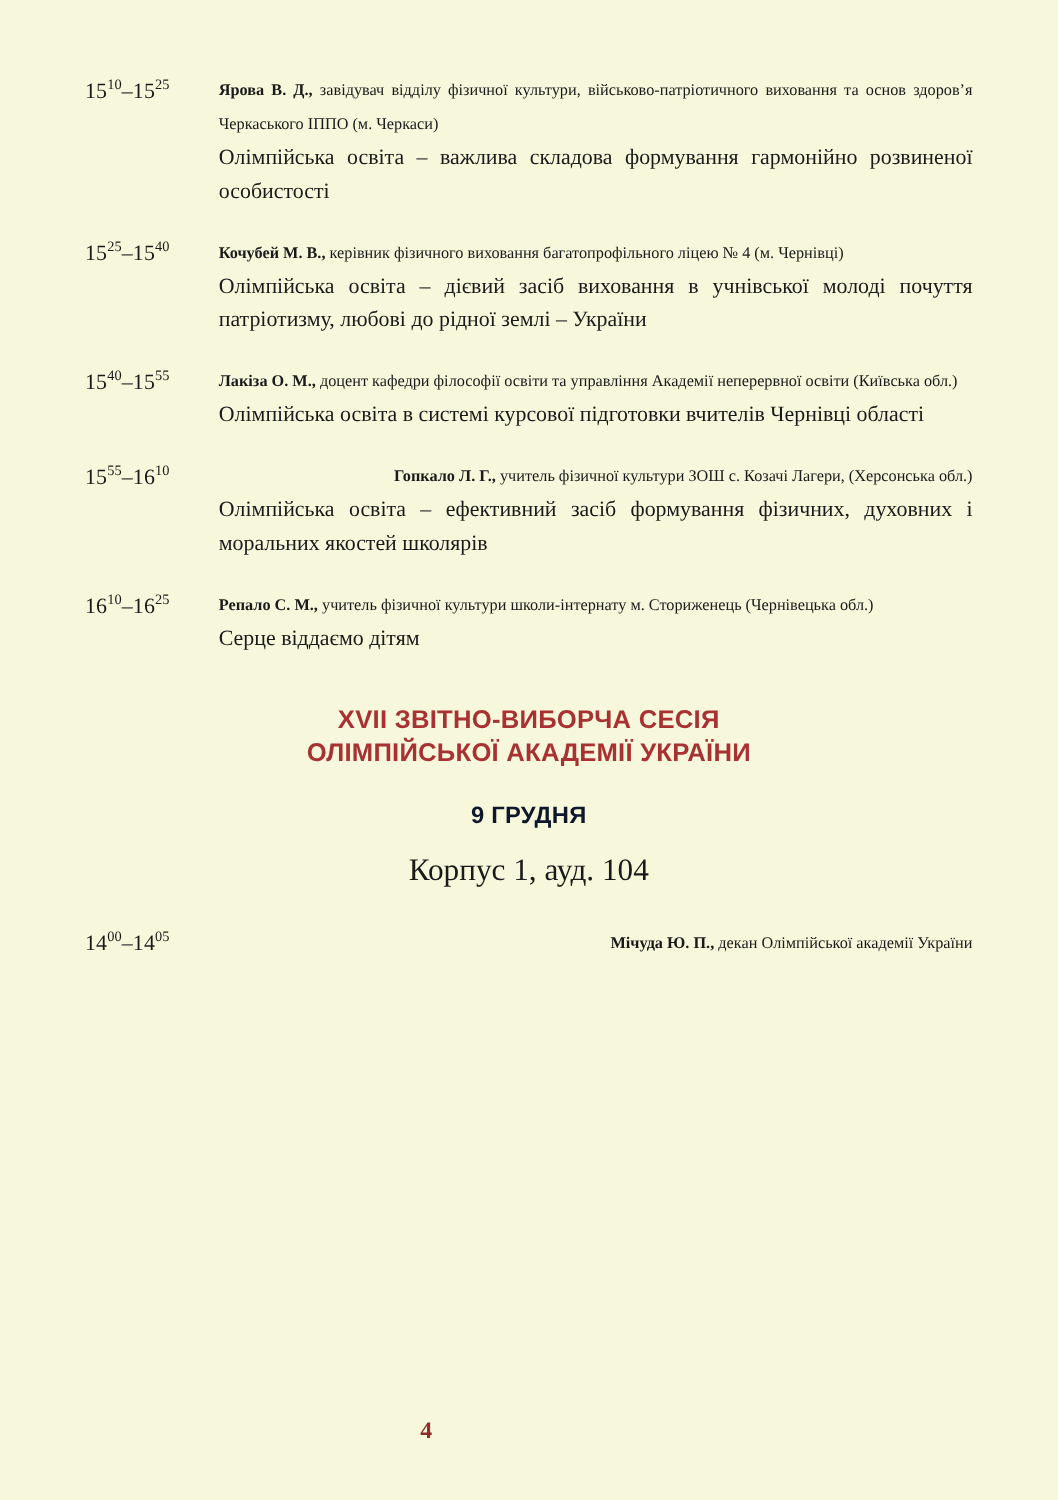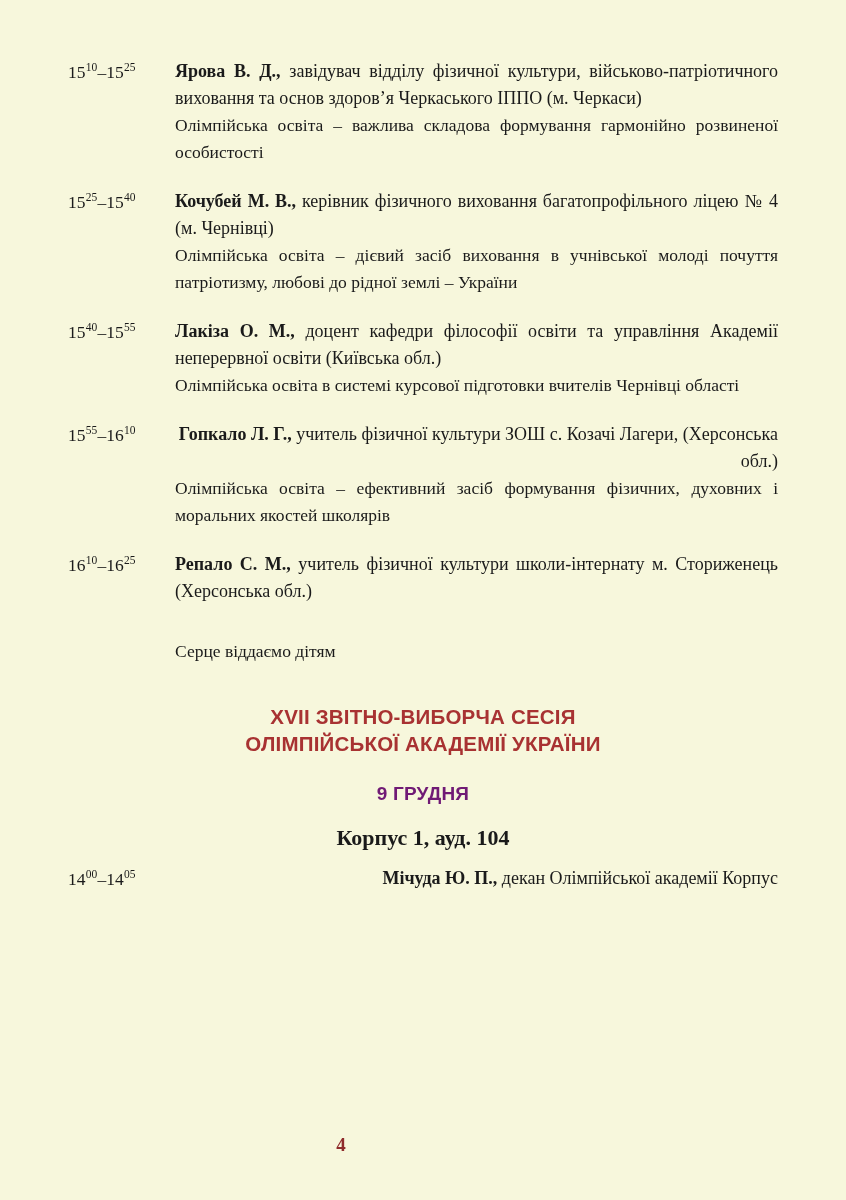--- a/index.html
+++ b/index.html
@@ -49,21 +49,21 @@
   .entry-time sup {
     font-size: 11.5px;
     vertical-align: super;
     line-height: 0;
   }
   .entry-body {
     flex: 1 1 auto;
     min-width: 0;
   }
   .entry-desc {
-    font-size: 18px;
+    font-size: 13px;
     line-height: 27px;
     text-align: justify;
     text-justify: inter-word;
     hyphens: manual;
     margin: 0;
   }
   .entry-desc .speaker {
     font-weight: bold;
   }
   .entry-topic {
@@ -77,51 +77,51 @@
     font-size: 17.5px;
     line-height: 27px;
     text-align: justify;
     text-justify: inter-word;
     margin: 0;
   }
   .entry-plain.nojust {
     text-align: left;
   }
   .entry-desc.nojust { text-align: right; }
-  .entry-topic.nojust { text-align: left; margin-top: 33px; }
+  .entry-topic.nojust { text-align: left; }
 
   
   .session-block {
     margin-top: 38px;
-    margin-bottom: 14px;
+    margin-bottom: 30px;
     text-align: center;
   }
   .session-title {
     color: #a83232;
     font-family: "Liberation Sans", "DejaVu Sans", sans-serif;
     font-weight: bold;
     font-size: 20.5px;
     line-height: 27px;
     letter-spacing: 0.2px;
     margin: 0;
   }
   .session-date {
-    color: #701a75;
+    color: #0f172a;
     font-family: "Liberation Sans", "DejaVu Sans", sans-serif;
     font-weight: bold;
     font-size: 19px;
     line-height: 26px;
     letter-spacing: 0.2px;
     margin: 24px 0 0 0;
   }
   .session-room {
     color: #1a1a1a;
     font-family: "Liberation Serif", "DejaVu Serif", serif;
-    font-weight: bold;
-    font-size: 22px;
+    font-weight: normal;
+    font-size: 25px;
     line-height: 26px;
     margin: 18px 0 0 0;
   }
 
   
   .page-number {
     position: absolute;
     left: 0;
     right: 0;
     top: 1134px;
@@ -167,36 +167,36 @@
       <div class="entry-time"><span>15</span><sup>55</sup><span>–</span><span>16</span><sup>10</sup></div>
       <div class="entry-body">
         <p class="entry-desc nojust"><span class="speaker">Гопкало Л. Г.,</span><span> учитель фізичної культури ЗОШ с. Козачі Лагери, (Херсонська обл.)</span></p>
         <p class="entry-topic">Олімпійська освіта – ефективний засіб формування фізичних, духовних і моральних якостей школярів</p>
       </div>
     </div>
 
     <div class="entry">
       <div class="entry-time"><span>16</span><sup>10</sup><span>–</span><span>16</span><sup>25</sup></div>
       <div class="entry-body">
-        <p class="entry-desc"><span class="speaker">Репало С. М.,</span><span> учитель фізичної культури школи-інтернату м. Сториженець (Херсонська обл.)</span></p>
+        <p class="entry-desc"><span class="speaker">Репало С. М.,</span><span> учитель фізичної культури школи-інтернату м. Сториженець (Чернівецька обл.)</span></p>
         <p class="entry-topic nojust">Серце віддаємо дітям</p>
       </div>
     </div>
 
 
     <div class="session-block">
       <div class="session-title">XVII ЗВІТНО-ВИБОРЧА СЕСІЯ</div>
       <div class="session-title">ОЛІМПІЙСЬКОЇ АКАДЕМІЇ УКРАЇНИ</div>
       <div class="session-date">9 ГРУДНЯ</div>
       <div class="session-room">Корпус 1, ауд. 104</div>
     </div>
 
     <div class="entry">
       <div class="entry-time"><span>14</span><sup>00</sup><span>–</span><span>14</span><sup>05</sup></div>
       <div class="entry-body">
-        <p class="entry-desc nojust"><span class="speaker">Мічуда Ю. П.,</span><span> декан Олімпійської академії Корпус</span></p>
+        <p class="entry-desc nojust"><span class="speaker">Мічуда Ю. П.,</span><span> декан Олімпійської академії України</span></p>
       </div>
     </div>
 
   </div>
 
   <div class="page-number">4</div>
 </div>
 
 </body></html>

